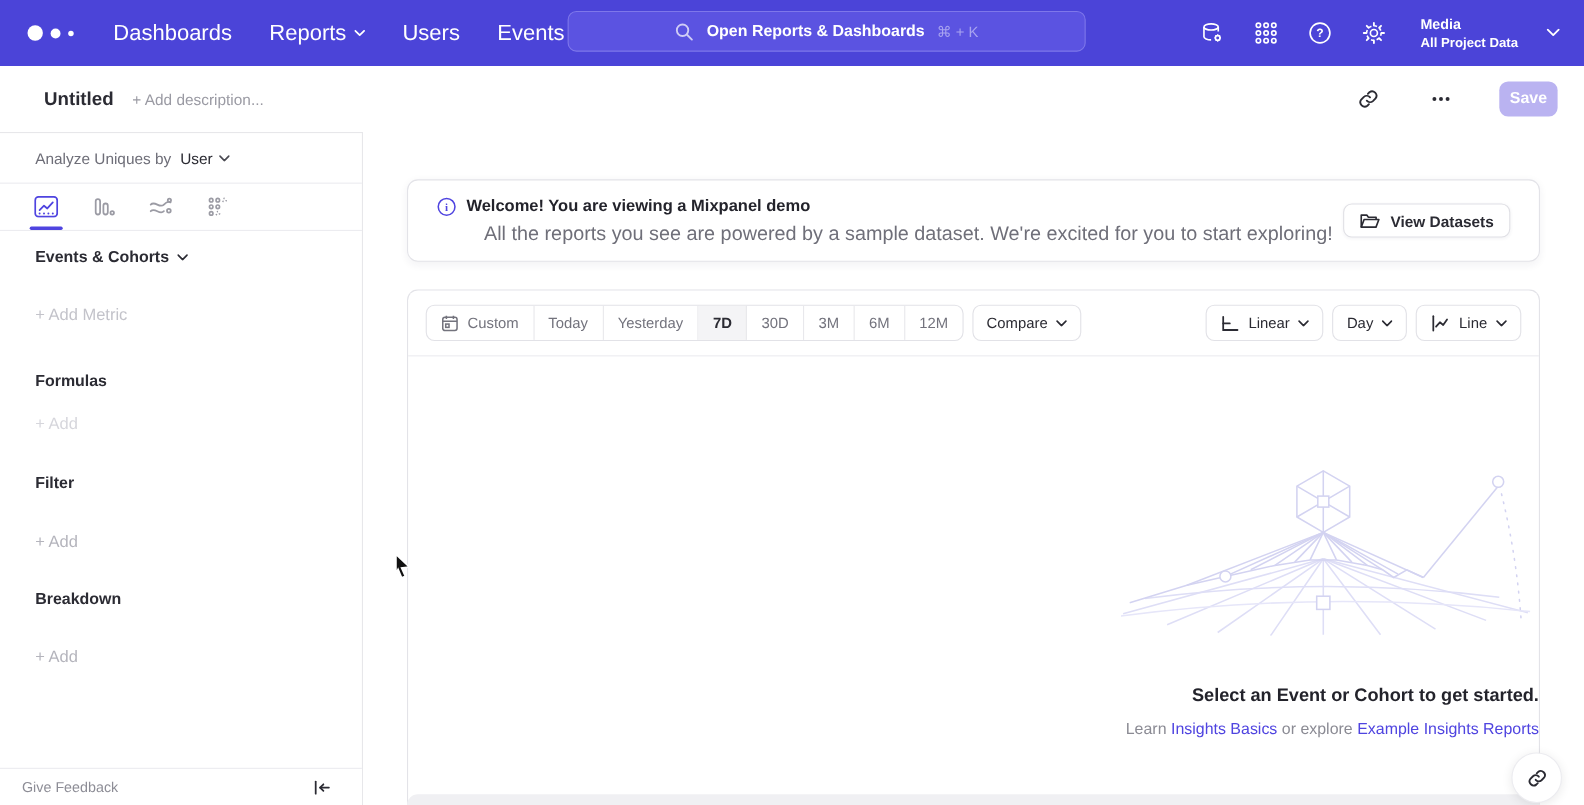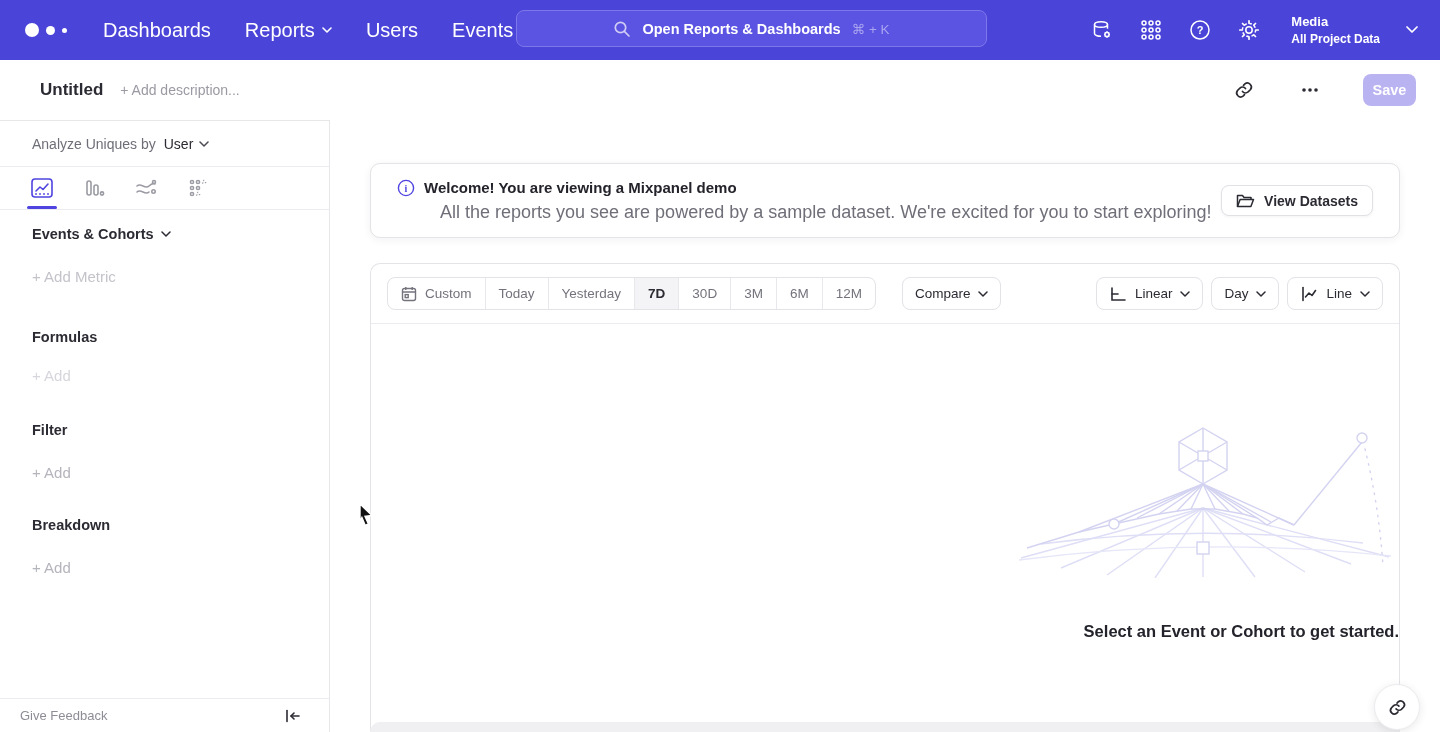--- a/index.html
+++ b/index.html
@@ -45,21 +45,21 @@
   .analyze-value { color:#2b2b33; font-weight:500; display:flex; align-items:center; gap:6px; }
   .chart-tabs { height:43px; display:flex; align-items:stretch; padding:0 26px; gap:20px; border-bottom:1px solid #ececf0; }
   .chart-tab { position:relative; width:32px; display:flex; align-items:center; justify-content:center;
     color:#9b9ba4; cursor:pointer; }
   .chart-tab.selected { color:#4f44e0; }
   .chart-tab.selected::after { content:""; position:absolute; left:1px; right:1px; bottom:0; height:3px;
     background:#4f44e0; border-radius:2px; }
   .side-sections { padding:16px 32px 0 32px; }
   .section-title { font-size:14.5px; font-weight:700; color:#2b2b33; display:flex; align-items:center; gap:7px; }
   .add-row { font-size:15px; cursor:pointer; }
-  .mt26 { margin-top:26px; } .mt44 { margin-top:44px; } .mt22 { margin-top:22px; }
+  .mt26 { margin-top:36px; } .mt44 { margin-top:44px; } .mt22 { margin-top:22px; }
   .mt38 { margin-top:38px; } .mt36 { margin-top:36px; }
   .c-add-metric { color:#c3c3ca; }
   .c-add-faint { color:#d6d6dc; }
   .c-add { color:#b4b4bc; }
   .sidebar-footer { position:absolute; left:0; right:0; bottom:0; height:34px; border-top:1px solid #ececf0;
     display:flex; align-items:center; justify-content:space-between; padding:0 28px 0 20px; background:#fff; }
   .feedback { font-size:13px; color:#8d8d96; cursor:pointer; }
   .collapse { color:#2b2b33; cursor:pointer; display:flex; }
 
   
@@ -80,21 +80,21 @@
   .card-toolbar { height:60px; display:flex; align-items:center; padding:0 16px; border-bottom:1px solid #ececf0; }
   .seg-group { display:flex; align-items:stretch; height:33px; border:1px solid #e2e2e7; border-radius:8px;
     overflow:hidden; background:#fff; }
   .seg { display:flex; align-items:center; gap:8px; padding:0 13px; font-size:13.5px; color:#73737d;
     border-right:1px solid #e8e8ec; cursor:pointer; white-space:nowrap; }
   .seg:last-child { border-right:none; }
   .seg.selected { background:#f4f4f6; color:#2b2b33; font-weight:600; }
   .tool-btn { display:flex; align-items:center; gap:8px; height:33px; padding:0 12px; background:#fff;
     border:1px solid #e2e2e7; border-radius:8px; font-family:inherit; font-size:13.5px; font-weight:500;
     color:#2b2b33; cursor:pointer; white-space:nowrap; }
-  .ml9 { margin-left:26px; }
+  .ml9 { margin-left:8px; }
   .toolbar-right { margin-left:auto; display:flex; align-items:center; gap:8px; }
 
   .empty { position:absolute; top:162px; left:0; right:0; text-align:right; }
   .empty-title { margin-top:40px; font-size:16.5px; font-weight:700; color:#23232b; }
   .empty-hint { margin-top:13px; font-size:14.5px; color:#8b8b94; }
   .hint-link { color:#4f44e0; font-weight:500; cursor:pointer; }
 
   .bottom-bar { position:absolute; left:40px; right:40px; bottom:0; height:10px; background:#f0f0f3;
     border-radius:12px 12px 0 0; z-index:3; }
   .fab { position:absolute; right:20px; bottom:2px; width:46px; height:46px; border-radius:50%;
@@ -449,20 +449,26 @@
             <path d="M160 16L208 44M208 16L160 44M184 2v56"></path>
             <rect x="179" y="25" width="10" height="10" fill="#fff"></rect>
           </g>
 
           <circle cx="95" cy="98" r="5" fill="#fff"></circle>
           <circle cx="343" cy="12" r="5" fill="#fff"></circle>
           <rect x="178" y="116" width="12" height="12" fill="#fff"></rect>
         </g>
       </svg>
       <div class="empty-title">Select an Event or Cohort to get started.</div>
+      <div class="empty-hint">
+        <span>Learn</span>
+        <span class="hint-link">Insights Basics</span>
+        <span>or explore</span>
+        <span class="hint-link">Example Insights Reports</span>
+      </div>
     </div>
   </div>
 
   <div class="bottom-bar"></div>
 
   <div class="fab">
     <svg width="19" height="19" viewBox="0 0 20 20" fill="none" stroke="#2b2b33" stroke-width="1.8" stroke-linecap="round">
       <path d="M8.5 11.5a4 4 0 0 0 5.6.4l2.4-2.4a4 4 0 0 0-5.6-5.6l-1.4 1.4"></path>
       <path d="M11.5 8.5a4 4 0 0 0-5.6-.4L3.5 10.5a4 4 0 0 0 5.6 5.6l1.4-1.4"></path>
     </svg>

